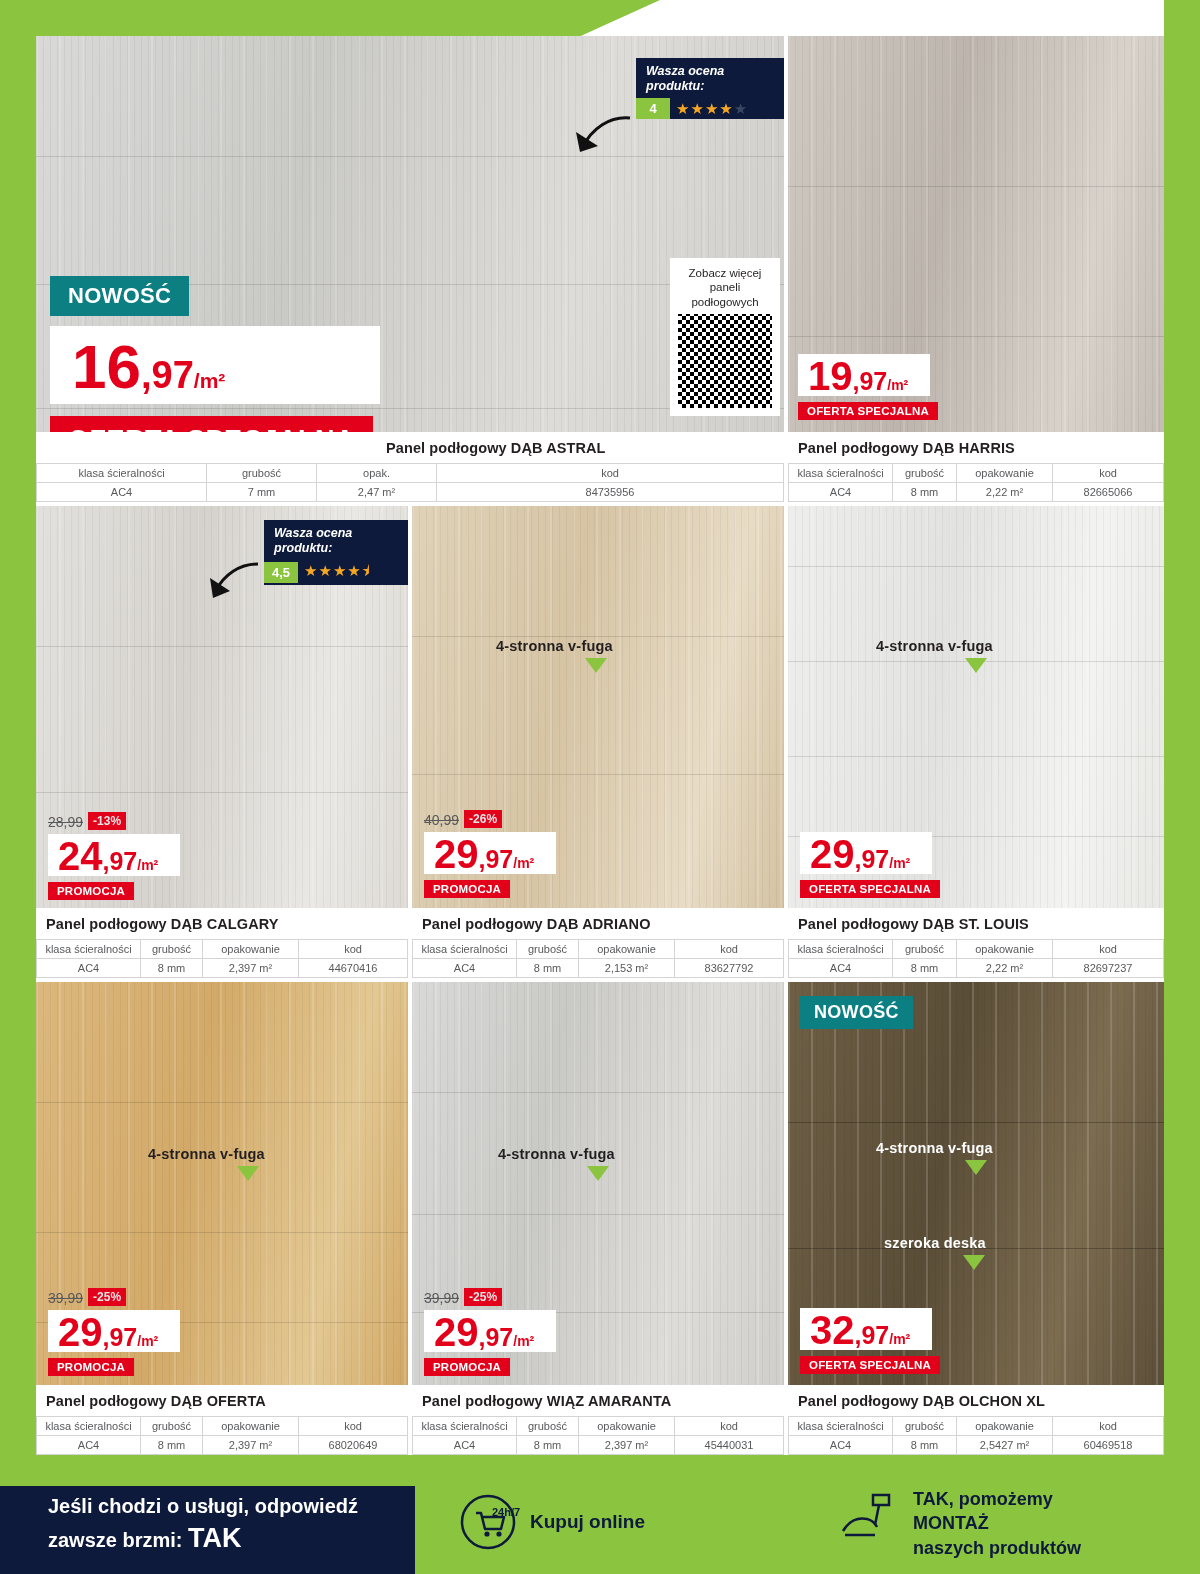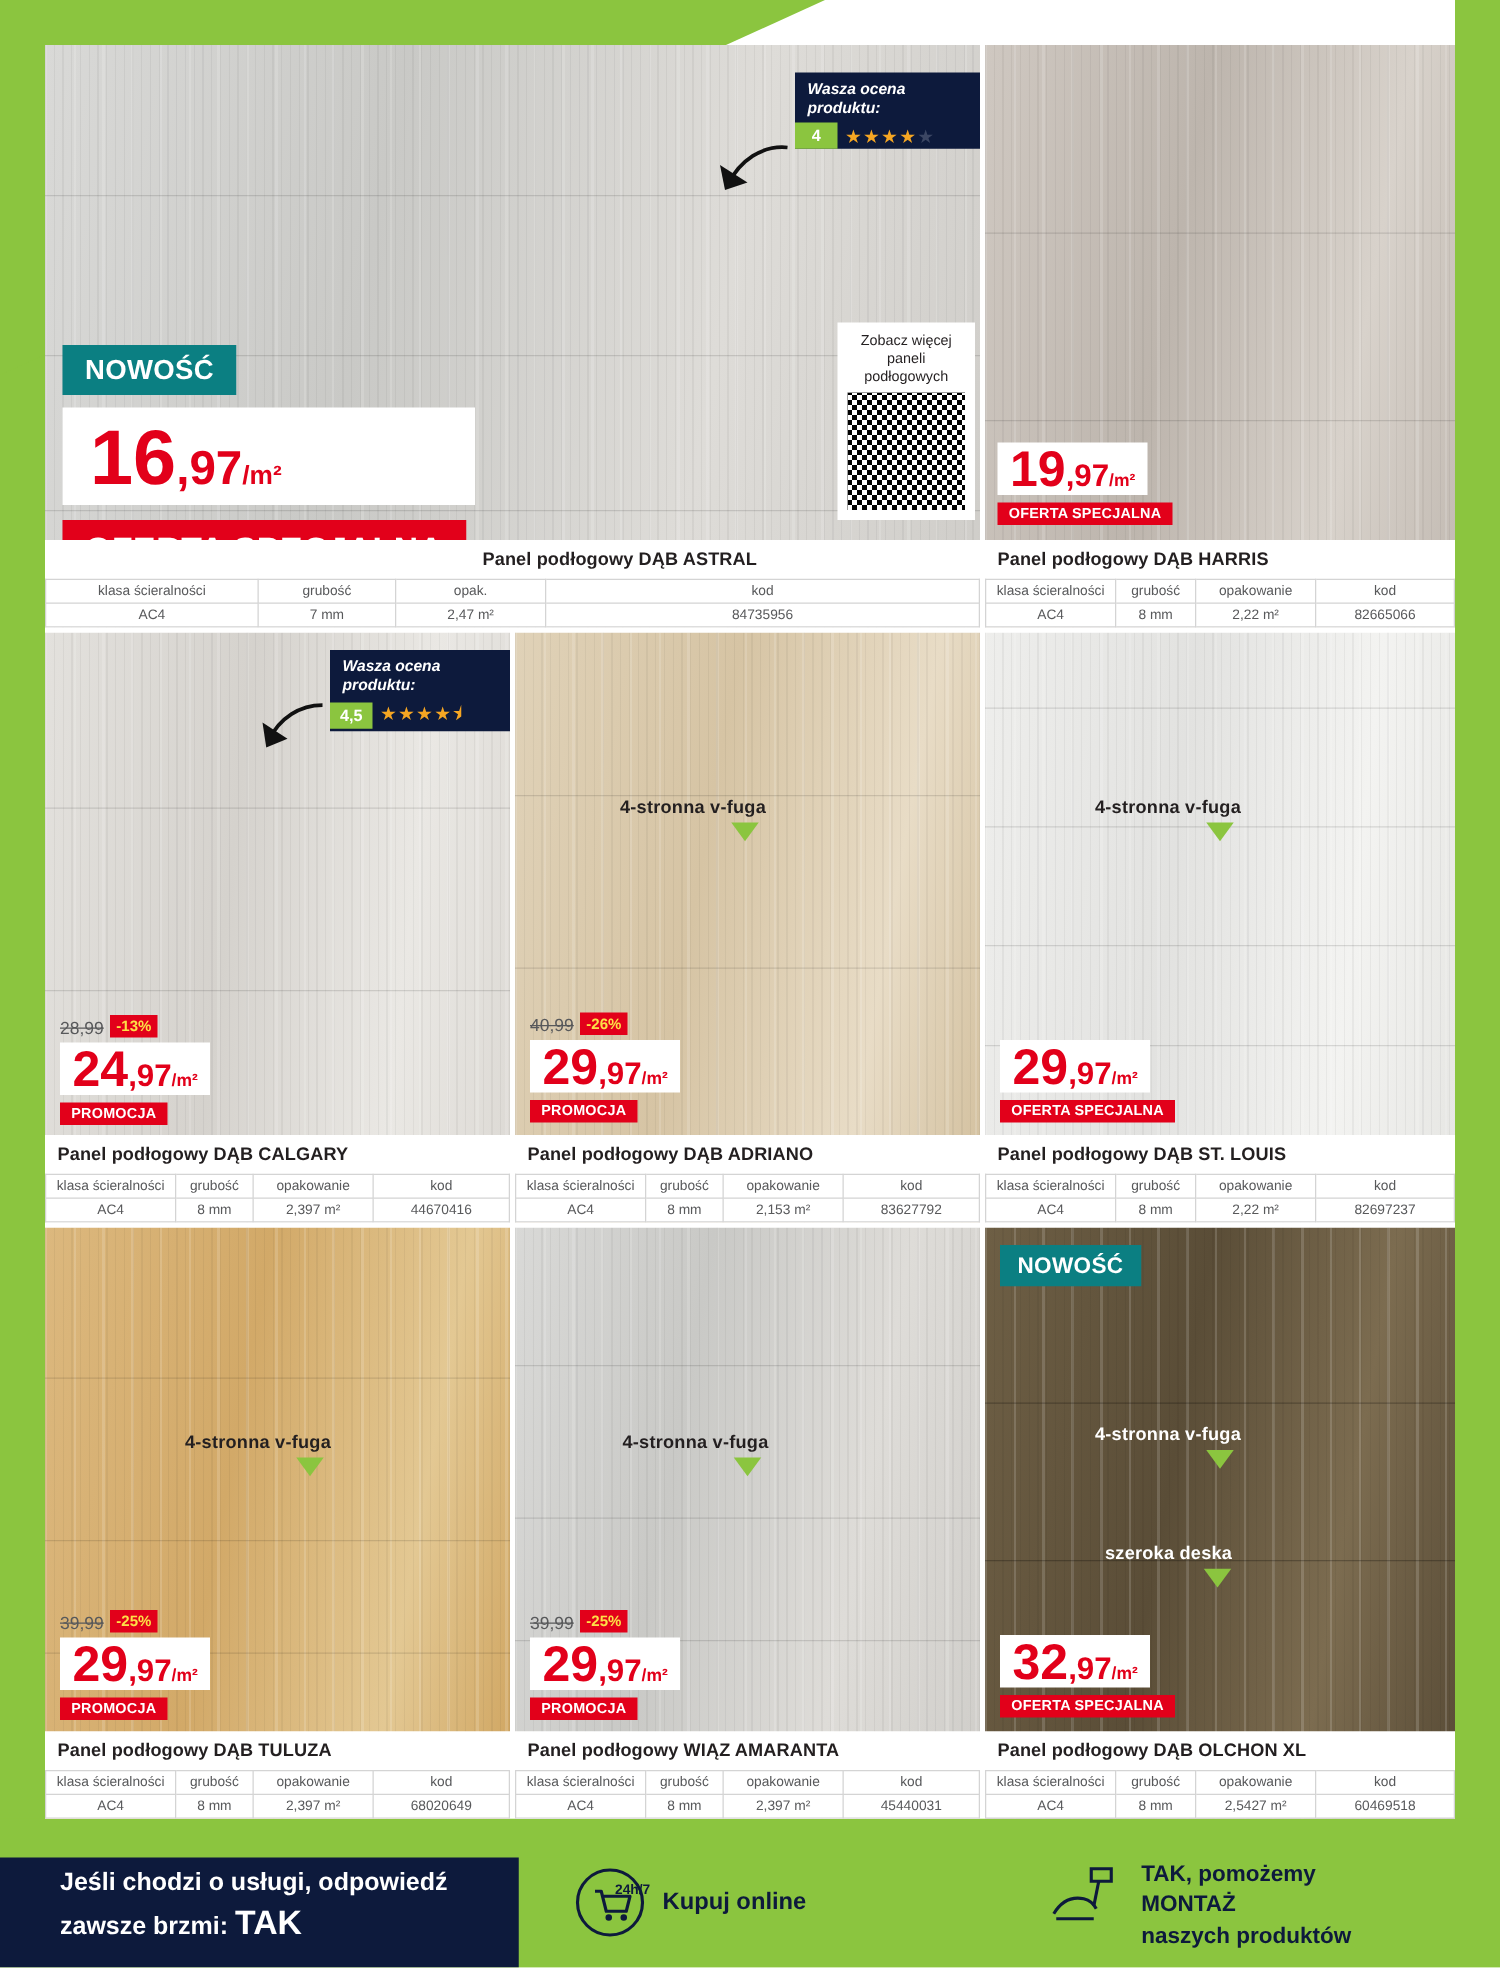--- a/index.html
+++ b/index.html
@@ -157,21 +157,21 @@
     padding: 3px 2px;
     font-weight: normal;
   }
   table.spec th { color: #58595b; background: #fff; }
   table.spec td { color: #58595b; }
 
   
   .pricebox {
     position: absolute;
     background: #ffffff;
-    padding: 2px 10px 0 10px;
+    padding: 2px 22px 0 10px;
   }
   .price {
     color: #e2001a; font-weight: bold; line-height: 1;
     white-space: nowrap;
   }
   .price .int { font-size: 40px; }
   .price .dec { font-size: 25px; }
   .price .unit { font-size: 14px; }
   .price-hero .int { font-size: 62px; }
   .price-hero .dec { font-size: 38px; }
@@ -188,21 +188,21 @@
   }
   .oldprice {
     position: absolute;
     display: flex; align-items: flex-end; gap: 5px;
   }
   .old {
     font-size: 14px; color: #58595b; text-decoration: line-through;
     font-weight: normal;
   }
   .discount {
-    background: #e2001a; color: #fde047; font-size: 12px; font-weight: bold;
+    background: #e2001a; color: #e5e5e5; font-size: 12px; font-weight: bold;
     padding: 2px 5px;
   }
 
   
   .nowosc {
     position: absolute;
     background: #0b7f82; color: #fff;
     font-size: 22px; font-weight: bold;
     padding: 7px 18px;
     letter-spacing: .3px;
@@ -540,21 +540,21 @@
         <span class="discount">-25%</span>
       </div>
       <div class="pricebox" style="left:12px; top:328px;">
         <div class="price">
           <span class="int">29</span><span class="dec">,97</span><span class="unit">/m²</span>
         </div>
       </div>
       <div class="tag-special" style="left:12px; top:376px;">PROMOCJA</div>
 
       <div class="info">
-        <div class="pname">Panel podłogowy DĄB TULUZA</div>
+        <div class="pname">Panel podłogowy DĄB OFERTA</div>
         <table class="spec">
           <tbody>
               <tr>
             <th style="width:104px">klasa ścieralności</th>
             <th style="width:62px">grubość</th>
             <th style="width:96px">opakowanie</th>
             <th>kod</th>
           </tr>
           <tr>
             <td>AC4</td>

